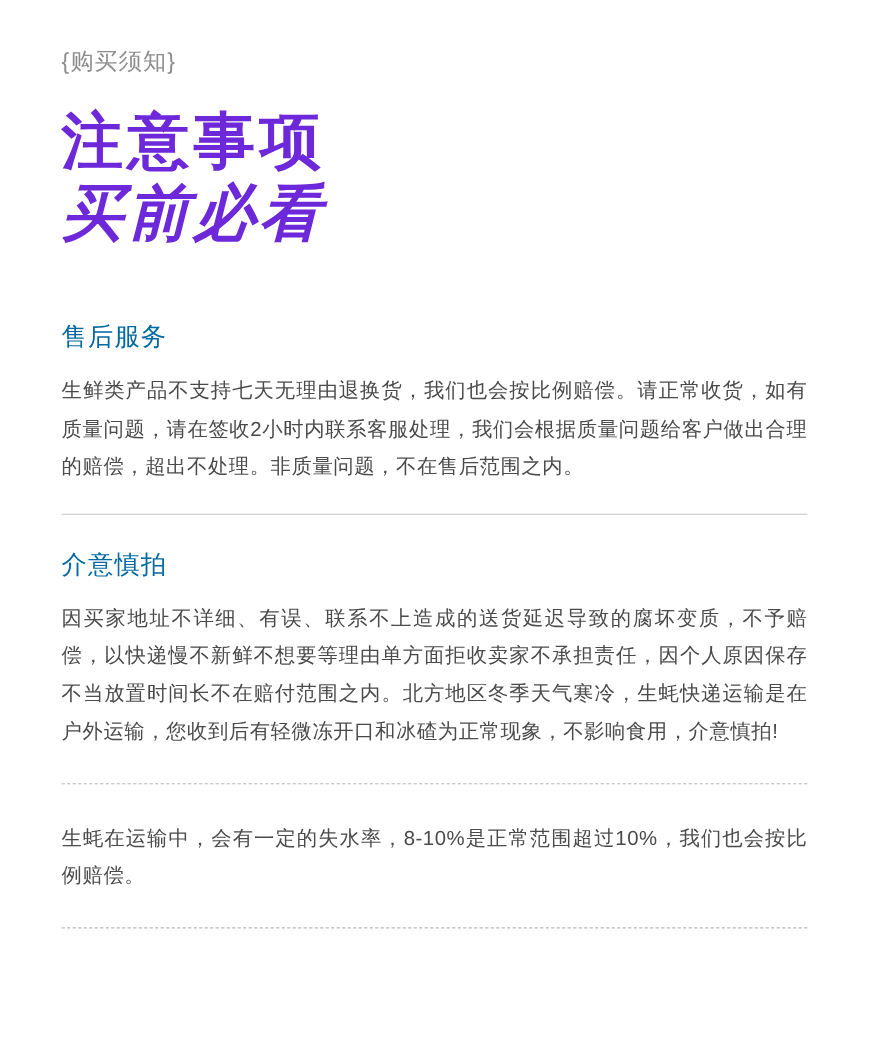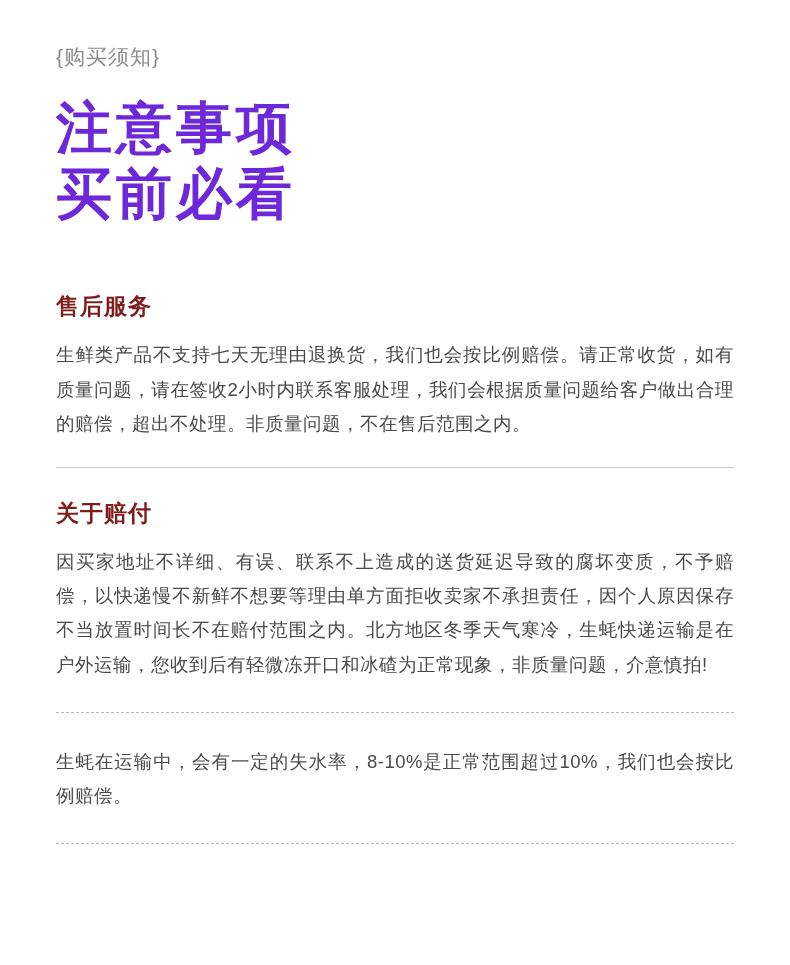--- a/index.html
+++ b/index.html
@@ -33,31 +33,32 @@
   .headline {
     color: #6d28d9;
     font-weight: bold;
     font-size: 56px;
     line-height: 1.18;
     letter-spacing: 4px;
     margin: 0;
   }
   .headline .line2 {
     display: block;
+    font-style: italic;
   }
   .sections {
     margin-top: 64px;
   }
   .section {
     position: relative;
   }
   .section-title {
-    color: #7f1d1d;
+    color: #0369a1;
     font-size: 23px;
-    font-weight: bold;
+    font-weight: normal;
     letter-spacing: 1px;
     margin: 0 0 16px 0;
   }
   .section-body {
     font-size: 18.5px;
     line-height: 1.85;
     color: #4a4a4a;
     letter-spacing: 0.5px;
     margin: 0;
     text-align: justify;
@@ -88,22 +89,22 @@
   <div class="sections">
 
     <div class="section">
       <div class="section-title">售后服务</div>
       <p class="section-body">生鲜类产品不支持七天无理由退换货，我们也会按比例赔偿。请正常收货，如有质量问题，请在签收2小时内联系客服处理，我们会根据质量问题给客户做出合理的赔偿，超出不处理。非质量问题，不在售后范围之内。</p>
     </div>
 
     <div class="divider-solid"></div>
 
     <div class="section">
-      <div class="section-title">关于赔付</div>
-      <p class="section-body">因买家地址不详细、有误、联系不上造成的送货延迟导致的腐坏变质，不予赔偿，以快递慢不新鲜不想要等理由单方面拒收卖家不承担责任，因个人原因保存不当放置时间长不在赔付范围之内。北方地区冬季天气寒冷，生蚝快递运输是在户外运输，您收到后有轻微冻开口和冰碴为正常现象，非质量问题，介意慎拍!</p>
+      <div class="section-title">介意慎拍</div>
+      <p class="section-body">因买家地址不详细、有误、联系不上造成的送货延迟导致的腐坏变质，不予赔偿，以快递慢不新鲜不想要等理由单方面拒收卖家不承担责任，因个人原因保存不当放置时间长不在赔付范围之内。北方地区冬季天气寒冷，生蚝快递运输是在户外运输，您收到后有轻微冻开口和冰碴为正常现象，不影响食用，介意慎拍!</p>
     </div>
 
     <div class="divider-dashed"></div>
 
     <div class="section">
       <p class="section-body">生蚝在运输中，会有一定的失水率，8-10%是正常范围超过10%，我们也会按比例赔偿。</p>
     </div>
 
     <div class="divider-dashed"></div>
 

